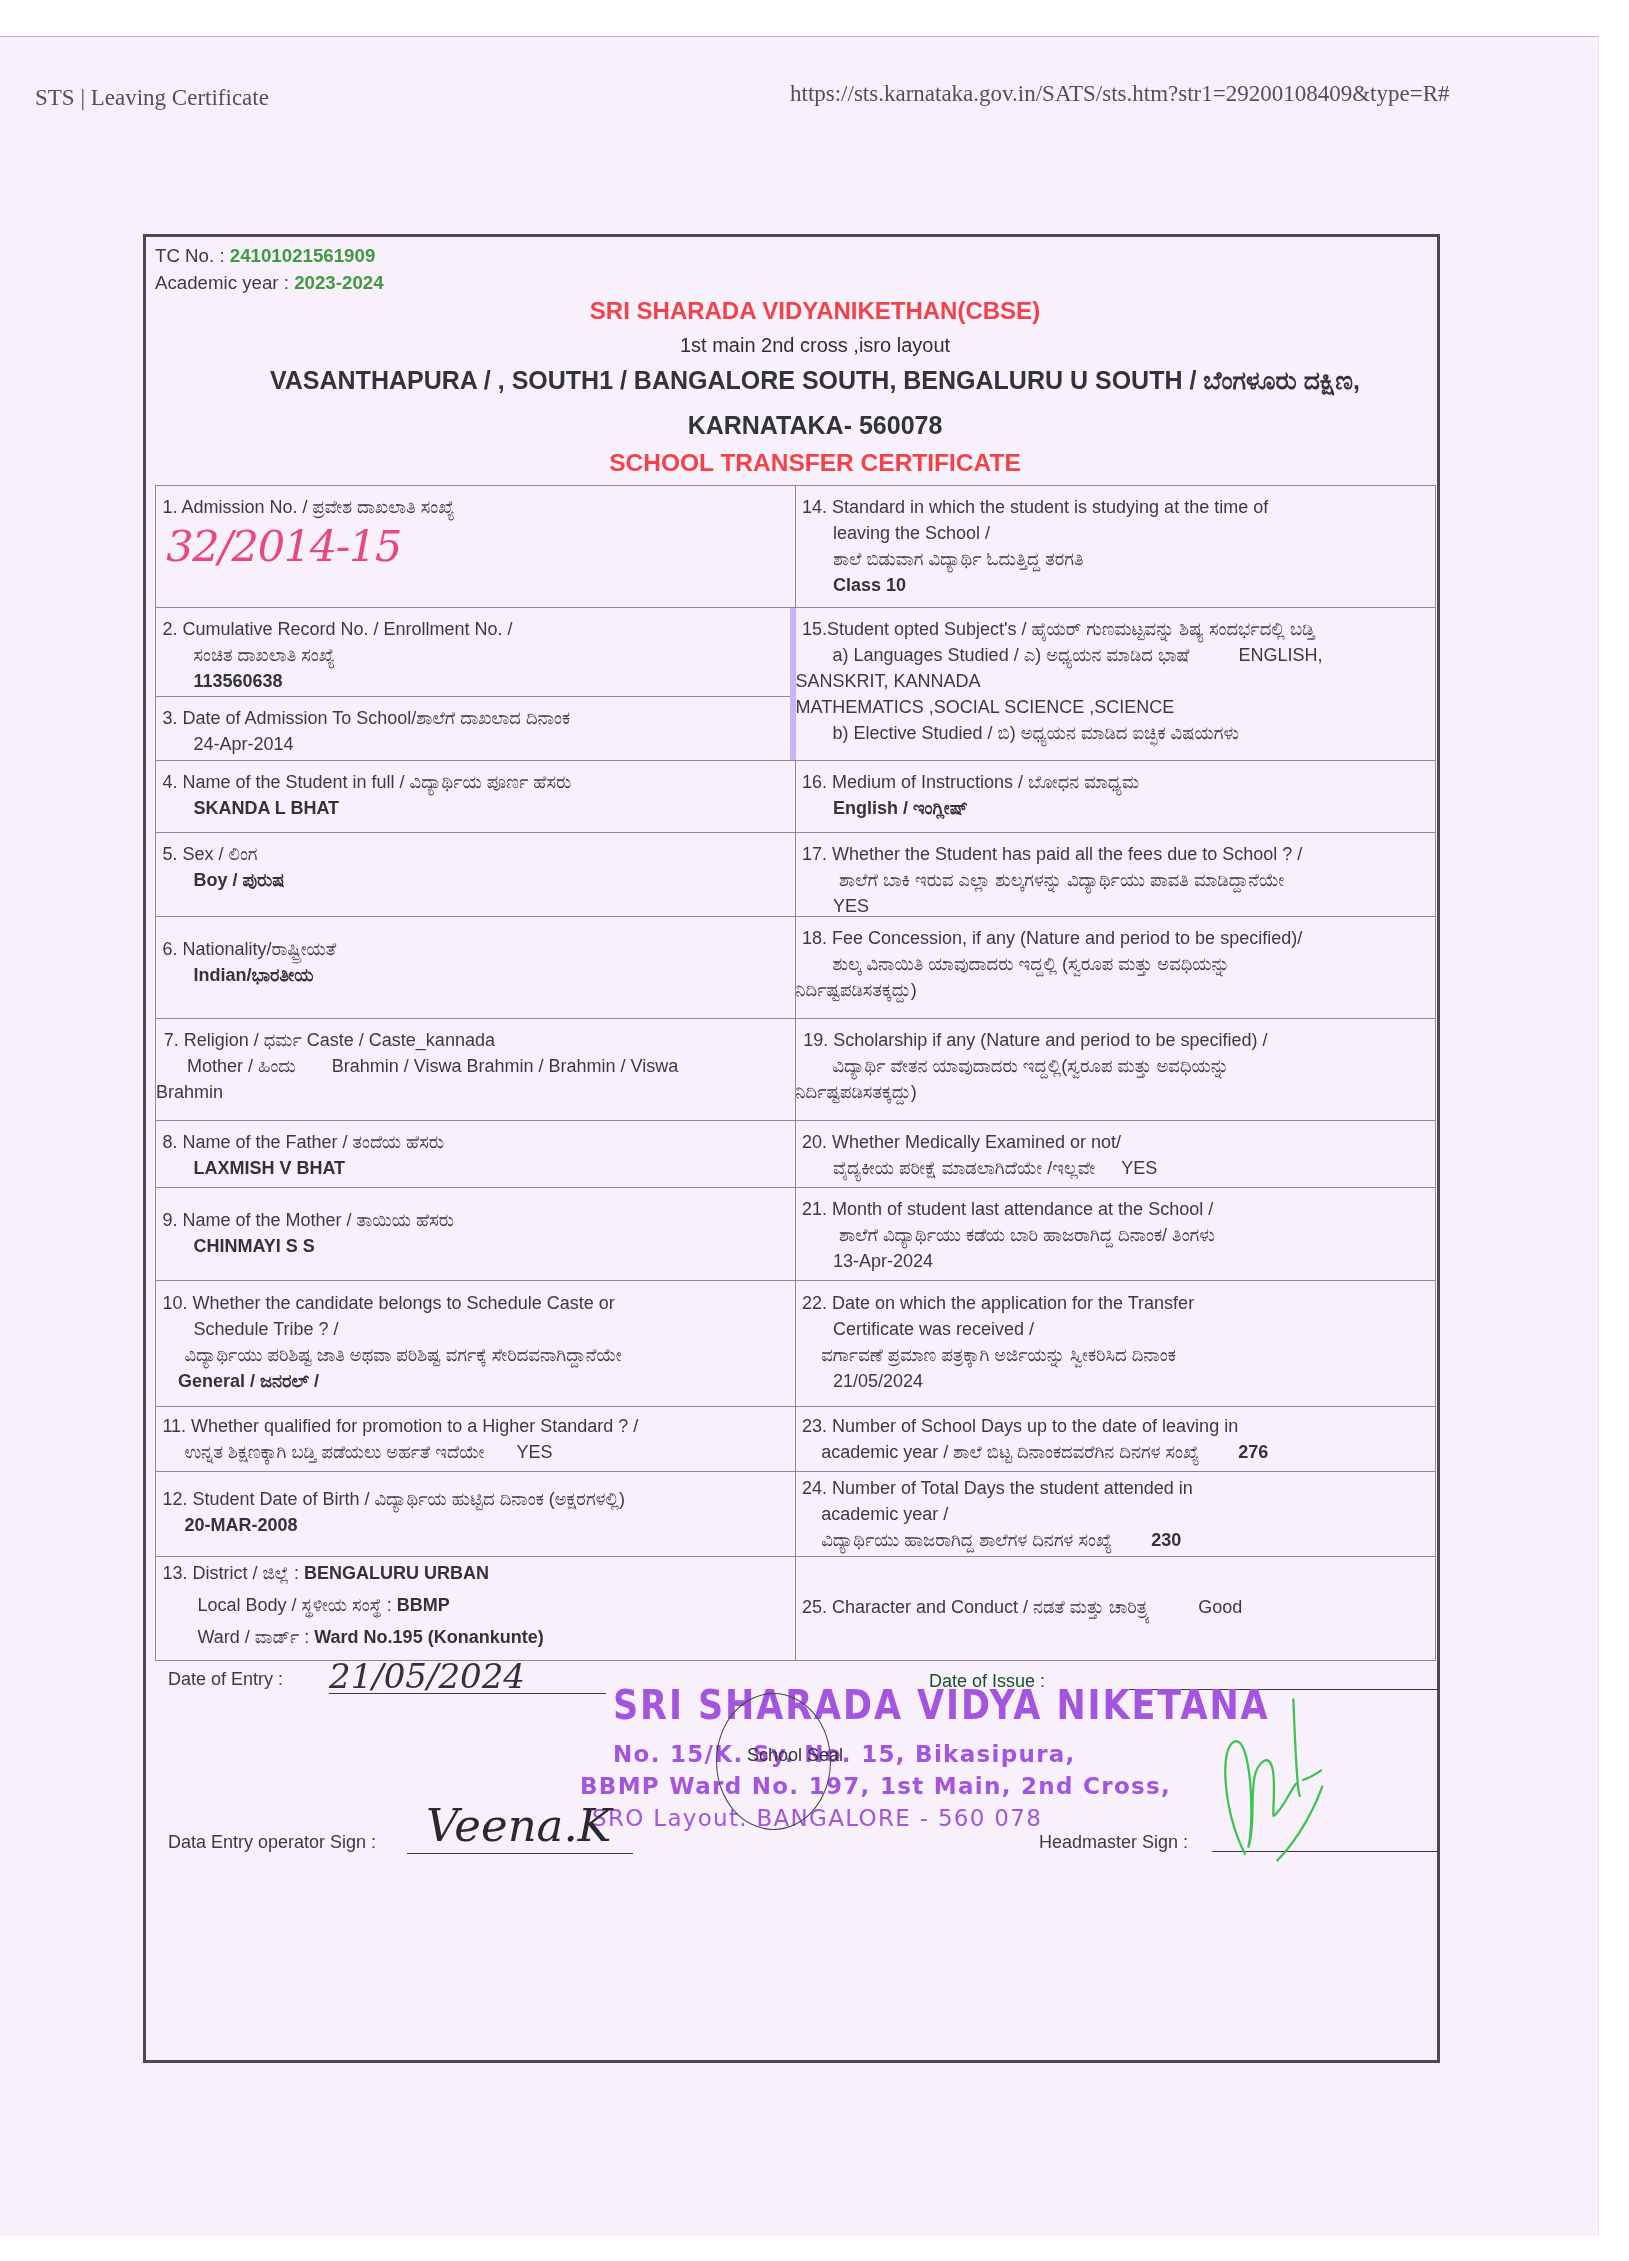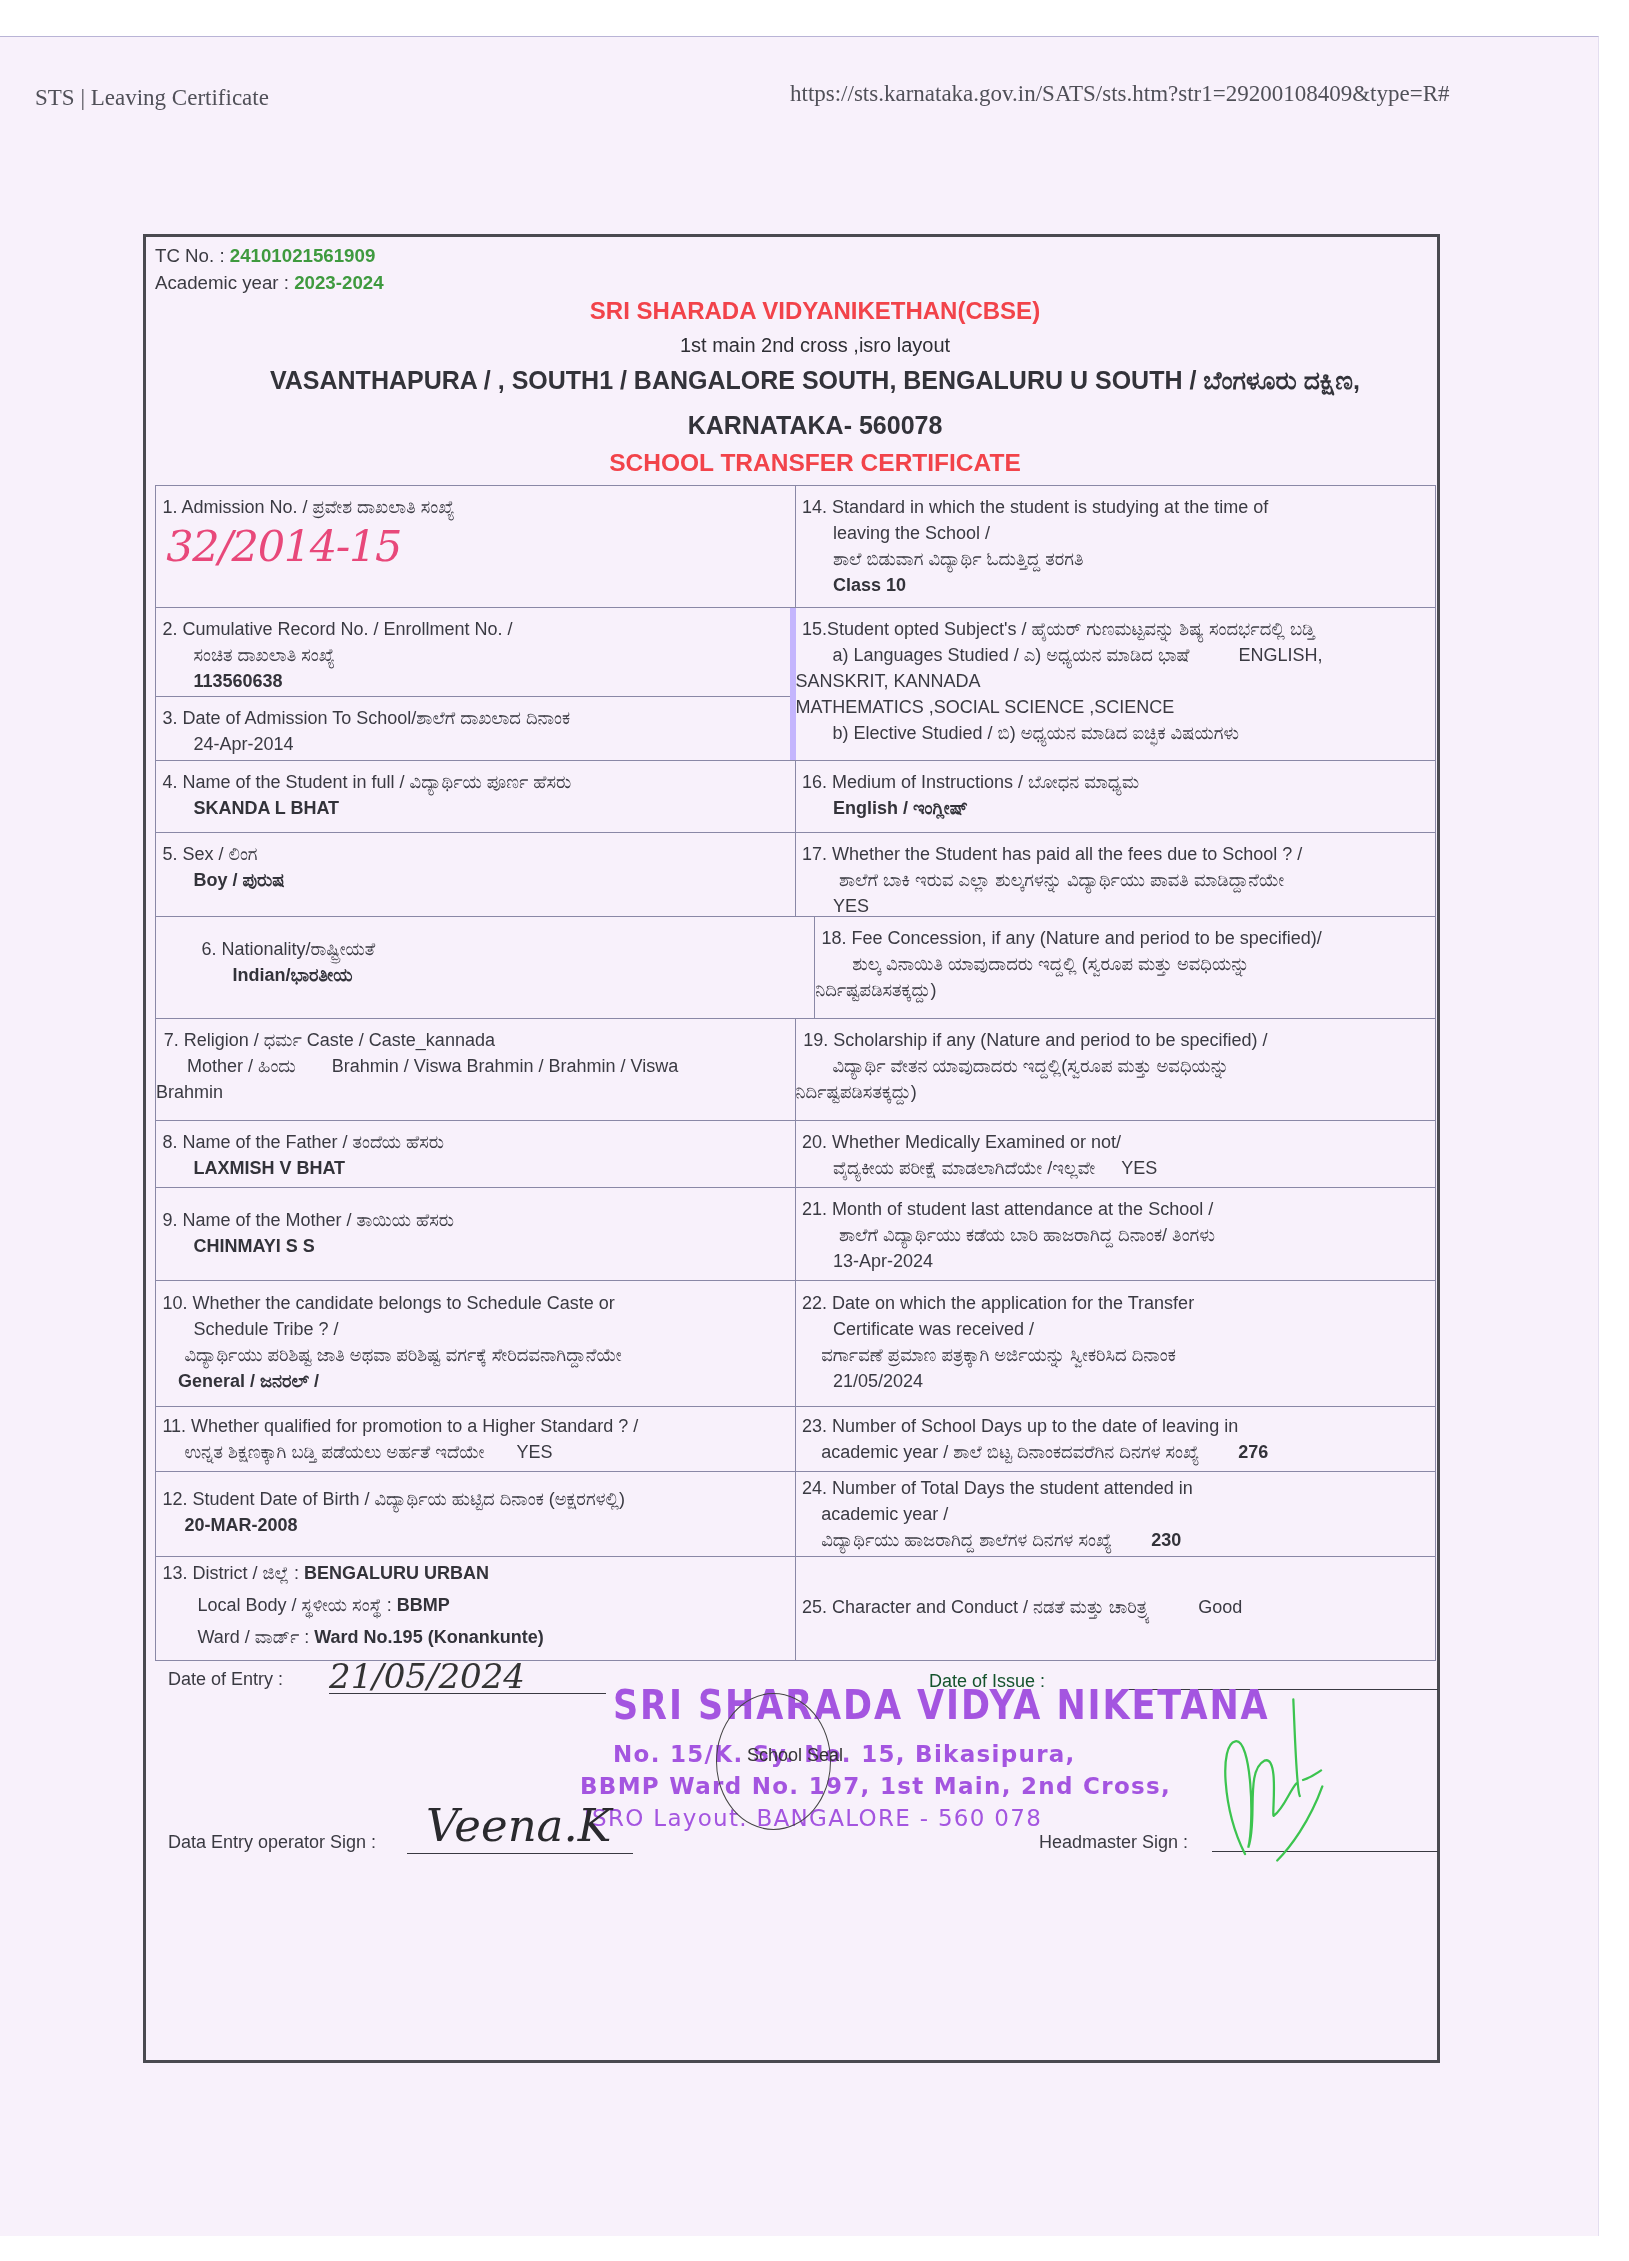--- a/index.html
+++ b/index.html
@@ -140,21 +140,21 @@
       <div class="ind2 v">Boy / ಪುರುಷ</div>
     </div>
     <div class="cell r" style="height:83px">
       <div>17. Whether the Student has paid all the fees due to School ? /</div>
       <div class="ind">ಶಾಲೆಗೆ ಬಾಕಿ ಇರುವ ಎಲ್ಲಾ ಶುಲ್ಕಗಳನ್ನು ವಿದ್ಯಾರ್ಥಿಯು ಪಾವತಿ ಮಾಡಿದ್ದಾನೆಯೇ</div>
       <div class="ind2">YES</div>
     </div>
   </div>
 
   <div class="row">
-    <div class="cell l" style="height:101px; padding-top:19.3px;margin-left:39px;">
+    <div class="cell l" style="height:101px; padding-top:19.3px;">
       <div>6. Nationality/ರಾಷ್ಟ್ರೀಯತೆ</div>
       <div class="ind2 v">Indian/ಭಾರತೀಯ</div>
     </div>
     <div class="cell r" style="height:101px; padding-left:0;">
       <div style="padding-left:6.4px">18. Fee Concession, if any (Nature and period to be specified)/</div>
       <div style="padding-left:37px">ಶುಲ್ಕ ವಿನಾಯಿತಿ ಯಾವುದಾದರು ಇದ್ದಲ್ಲಿ (ಸ್ವರೂಪ ಮತ್ತು ಅವಧಿಯನ್ನು</div>
       <div>ನಿರ್ದಿಷ್ಟಪಡಿಸತಕ್ಕದ್ದು)</div>
     </div>
   </div>
 

